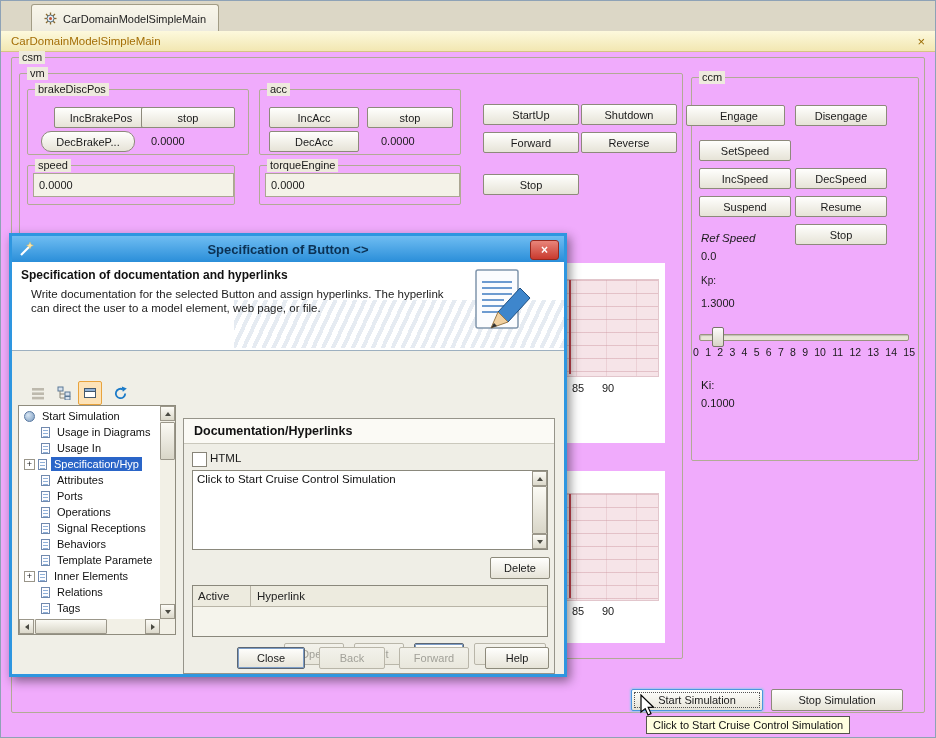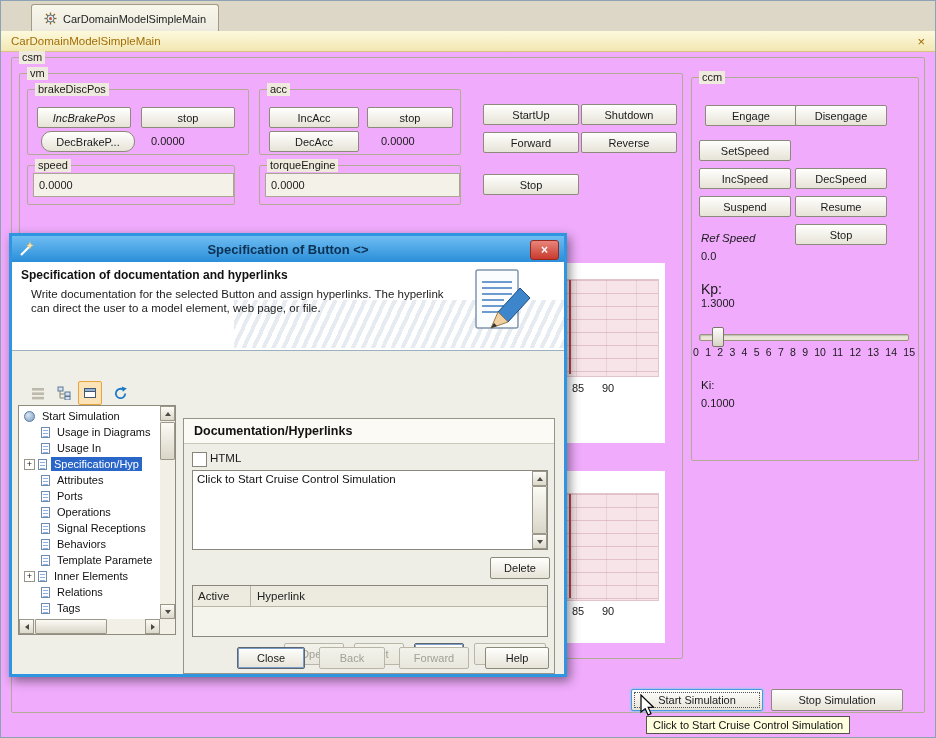--- a/index.html
+++ b/index.html
@@ -124,21 +124,21 @@
   <div class="grp" style="left:10px;top:56px;width:912px;height:654px;">
     <span class="glabel">csm</span>
   </div>
   <div class="grp" style="left:18px;top:72px;width:662px;height:584px;">
     <span class="glabel">vm</span>
   </div>
 
   <div class="grp" style="left:26px;top:88px;width:220px;height:64px;">
     <span class="glabel">brakeDiscPos</span>
   </div>
-  <div class="btn" style="left:36px;top:106px;width:92px;height:19px;font-style:italic;">IncBrakePos</div>
+  <div class="btn" style="left:53px;top:106px;width:92px;height:19px;">IncBrakePos</div>
   <div class="btn" style="left:140px;top:106px;width:92px;height:19px;">stop</div>
   <div class="btn" style="left:40px;top:130px;width:92px;height:19px;border-radius:10px;">DecBrakeP...</div>
   <div class="txt" style="left:150px;top:134px;">0.0000</div>
 
   <div class="grp" style="left:258px;top:88px;width:200px;height:64px;">
     <span class="glabel">acc</span>
   </div>
   <div class="btn" style="left:268px;top:106px;width:88px;height:19px;">IncAcc</div>
   <div class="btn" style="left:366px;top:106px;width:84px;height:19px;">stop</div>
   <div class="btn" style="left:268px;top:130px;width:88px;height:19px;">DecAcc</div>
@@ -168,31 +168,31 @@
   <div class="chart" style="left:444px;top:470px;width:220px;height:172px;">
     <div class="plot" style="left:10px;top:22px;width:202px;height:106px;"></div>
     <div class="vline" style="left:124px;top:23px;height:104px;"></div>
     <span class="xtick" style="left:127px;top:134px;">85</span>
     <span class="xtick" style="left:157px;top:134px;">90</span>
   </div>
 
   <div class="grp" style="left:690px;top:76px;width:226px;height:382px;">
     <span class="glabel">ccm</span>
   </div>
-  <div class="btn" style="left:704px;top:104px;width:90px;height:19px;">Engage</div>
+  <div class="btn" style="left:685px;top:104px;width:90px;height:19px;padding-left:7px;">Engage</div>
   <div class="btn" style="left:794px;top:104px;width:90px;height:19px;">Disengage</div>
   <div class="btn" style="left:698px;top:139px;width:90px;height:19px;">SetSpeed</div>
   <div class="btn" style="left:698px;top:167px;width:90px;height:19px;text-align:center;">IncSpeed</div>
   <div class="btn" style="left:794px;top:167px;width:90px;height:19px;">DecSpeed</div>
   <div class="btn" style="left:698px;top:195px;width:90px;height:19px;">Suspend</div>
   <div class="btn" style="left:794px;top:195px;width:90px;height:19px;">Resume</div>
   <div class="btn" style="left:794px;top:223px;width:90px;height:19px;">Stop</div>
   <div class="txt" style="left:700px;top:231px;font-size:11.5px;font-style:italic;">Ref Speed</div>
   <div class="txt" style="left:700px;top:249px;">0.0</div>
-  <div class="txt" style="left:700px;top:280px;font-size:14px;">Kp:</div>
+  <div class="txt" style="left:700px;top:274px;font-size:10px;">Kp:</div>
   <div class="txt" style="left:700px;top:296px;">1.3000</div>
   <div class="slider-track"></div>
   <div class="slider-thumb"></div>
   <div class="slider-ticks">
     <span>0</span>
     <span>1</span>
     <span>2</span>
     <span>3</span>
     <span>4</span>
     <span>5</span>

